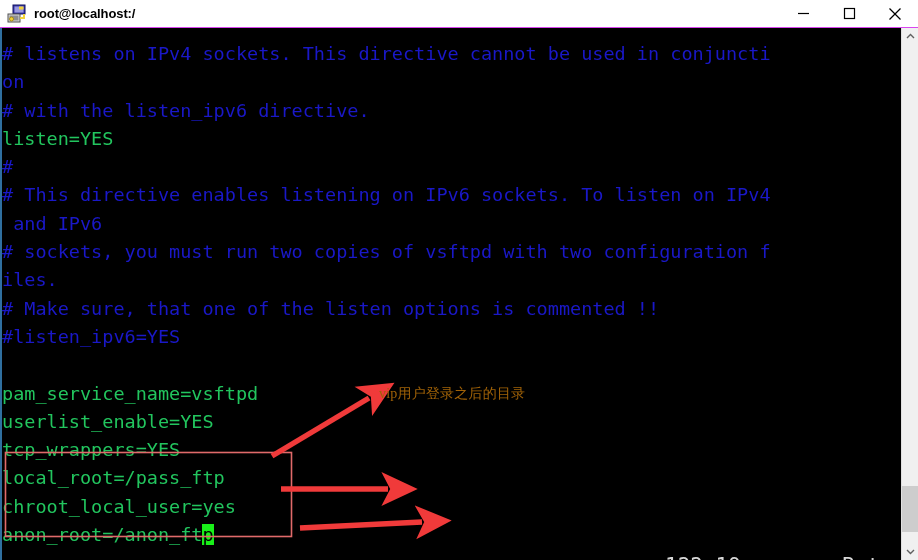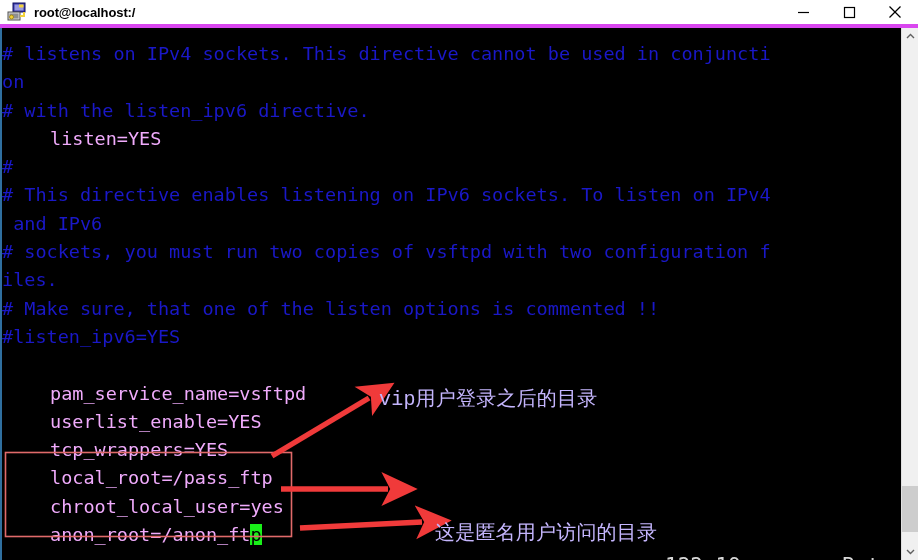--- a/index.html
+++ b/index.html
@@ -22,21 +22,21 @@
     overflow: hidden;
   }
 
   
   .titlebar {
     position: absolute;
     left: 0; top: 0;
     width: 918px;
     height: 28px;
     background: #ffffff;
-    border-bottom: 4px solid #d946ef;
+    border-bottom: 1px solid #d946ef;
     display: flex;
     align-items: center;
     box-sizing: border-box;
   }
   .title-icon {
     width: 22px;
     height: 22px;
     margin-left: 6px;
     margin-right: 6px;
     flex: 0 0 auto;
@@ -85,21 +85,21 @@
     width: 899px;
     font-family: "DejaVu Sans Mono", "Liberation Mono", monospace;
     font-size: 18.5px;
     line-height: 28.3px;
     white-space: pre;
     letter-spacing: 0px;
     margin-top: 12px;
   }
   .ln { height: 28.3px; }
   .c-comment { color: #1a18c8; }
-  .c-normal  { color: #f0abfc; padding-left: 48px; }
+  .c-normal  { color: #22c55e; }
   .cursor {
     background: #19f019;
     color: #000000;
   }
 
   
   .status {
     position: absolute;
     font-family: "DejaVu Sans Mono", "Liberation Mono", monospace;
     font-size: 21px;
@@ -112,23 +112,23 @@
   
   .overlay {
     position: absolute;
     left: 0; top: 0;
     width: 918px;
     height: 560px;
     pointer-events: none;
   }
   .anno-text {
     position: absolute;
-    font-family: Liberation Mono, monospace;
-    font-size: 20px;
-    color: #c4b5fd;
+    font-family: Liberation Serif, serif;
+    font-size: 14px;
+    color: #a16207;
     white-space: nowrap;
     letter-spacing: 0.2px;
   }
   .anno-1 { left: 379px; top: 385px; }
   .anno-2 { left: 396px; top: 459px; }
   .anno-3 { left: 435px; top: 519px; }
 
   
   .scrollbar {
     position: absolute;
@@ -218,21 +218,20 @@
 
     <line x1="272" y1="456" x2="369" y2="398" stroke="#f03a3a" stroke-width="5.5" marker-end="url(#ah)"></line>
 
     <line x1="281" y1="489" x2="388" y2="489" stroke="#f03a3a" stroke-width="5.5" marker-end="url(#ah)"></line>
 
     <line x1="300" y1="528" x2="422" y2="522" stroke="#f03a3a" stroke-width="5.5" marker-end="url(#ah)"></line>
   </svg>
 
   <div class="overlay">
     <div class="anno-text anno-1">vip用户登录之后的目录</div>
-    <div class="anno-text anno-3">这是匿名用户访问的目录</div>
   </div>
 
   <div class="scrollbar">
     <div class="sb-arrow top">
       <svg width="9" height="7" viewBox="0 0 9 7">
         <path d="M1 5 L4.5 1.5 L8 5" fill="none" stroke="#606060" stroke-width="1.4"></path>
       </svg>
     </div>
     <div class="sb-track">
       <div class="sb-thumb"></div>

